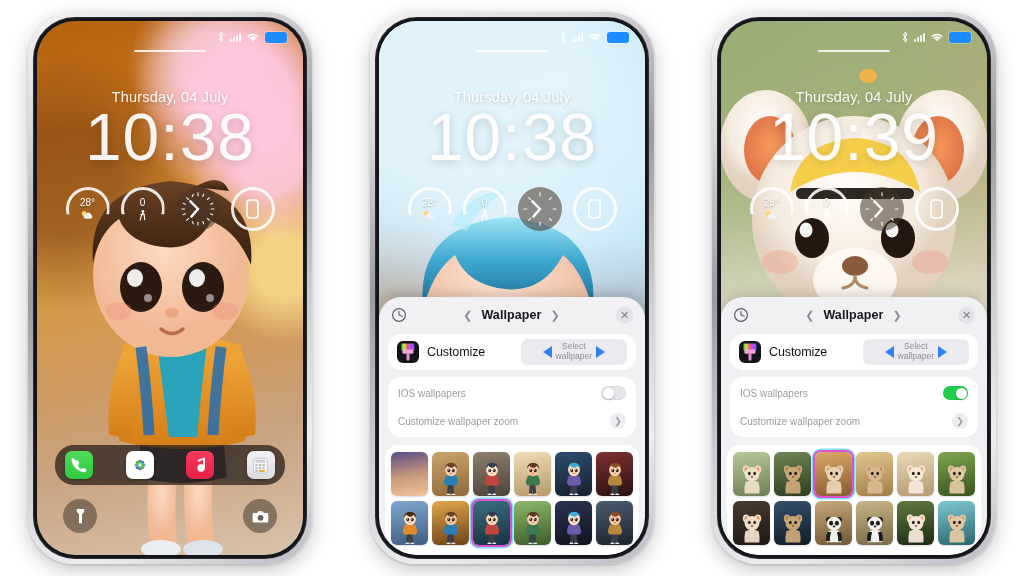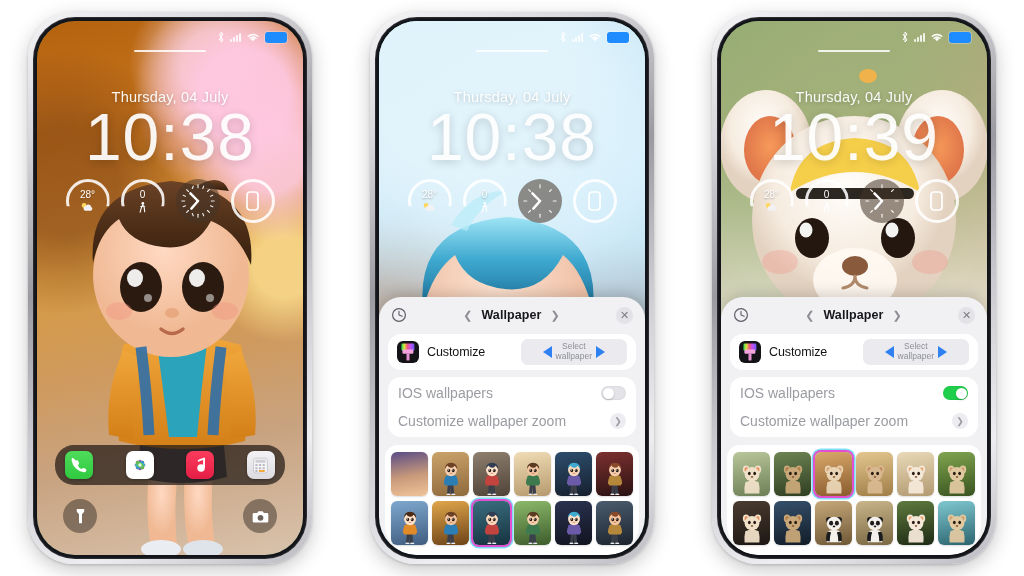--- a/index.html
+++ b/index.html
@@ -116,21 +116,21 @@
   }
   .lock-time {
     margin-top:-4px;
     font-size:66px; line-height:1.12; font-weight:300; letter-spacing:1px;
     color:rgba(255,255,255,.93);
     text-shadow:0 2px 10px rgba(0,0,0,.18);
   }
 
   
   .widgets {
-    position:absolute; top:158px; left:0; right:0; z-index:5;
+    position:absolute; top:166px; left:0; right:0; z-index:5;
     display:flex; justify-content:center; align-items:center; gap:11px;
     pointer-events:none;
   }
   .wdg {
     position:relative; width:44px; height:44px; border-radius:50%;
     display:flex; flex-direction:column; align-items:center; justify-content:center;
     border:3px solid rgba(255,255,255,.88);
     color:#fff;
   }
   .wdg.open { border-color:transparent; }
@@ -224,21 +224,21 @@
   .tri-r { border-left:9px solid #2f80f0; }
   .select-txt {
     font-size:8.5px; color:#8d8f96; text-align:center; line-height:1.12; flex:1;
   }
 
   .card-rows { margin-top:7px; padding:2px 0; }
   .row {
     height:28px; display:flex; align-items:center; justify-content:space-between;
     padding:0 10px;
   }
-  .row-label { font-size:14px; color:#9a9ca2; }
+  .row-label { font-size:10px; color:#9a9ca2; }
   .toggle {
     width:25px; height:14px; border-radius:8px; background:#e3e3e8; position:relative;
     box-shadow:inset 0 0 0 1px rgba(0,0,0,.035);
   }
   .toggle.on { background:#1fce4b; }
   .toggle i {
     position:absolute; top:1.5px; left:1.5px; width:11px; height:11px;
     border-radius:50%; background:#fff; box-shadow:0 1px 2px rgba(0,0,0,.22);
   }
   .toggle.on i { left:auto; right:1.5px; }

